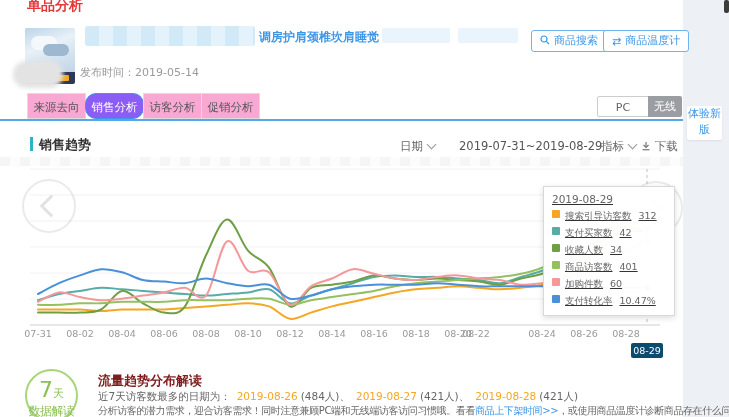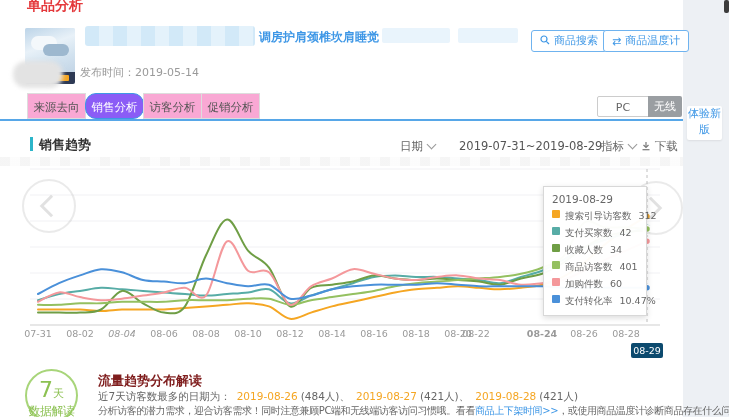--- a/index.html
+++ b/index.html
@@ -67,22 +67,22 @@
   .nav-right{left:629px;top:181px;}
   .chev{position:absolute;width:13px;height:13px;border-left:3px solid rgba(170,170,170,.35);border-bottom:3px solid rgba(170,170,170,.35);}
   .chev-l{top:17px;left:19px;transform:rotate(45deg);}
   .chev-r{top:17px;left:12px;transform:rotate(-135deg);}
 
   .x-labels{left:0;top:328px;width:683px;height:14px;}
   .x-tick{position:absolute;width:34px;text-align:center;font-size:9.5px;color:#999;white-space:nowrap;}
   .x-badge{left:631px;top:327px;width:32px;height:15px;line-height:15px;text-align:center;color:#fff;
       font-size:9.5px;border-radius:2px;z-index:4;}
 
-  .tooltip{left:543px;top:186px;width:104px;box-sizing:border-box;background:rgba(255,255,255,.97);
-      border:1px solid #d8d8d8;box-shadow:0 2px 6px rgba(0,0,0,.14);padding:6px 8px 7px;z-index:5;}
+  .tooltip{left:543px;top:186px;width:132px;box-sizing:border-box;background:rgba(255,255,255,.97);
+      border:1px solid #d8d8d8;box-shadow:0 2px 6px rgba(0,0,0,.14);padding:6px 8px 7px;z-index:5;text-decoration:underline;}
   .tt-date{font-size:10.5px;color:#666;margin-bottom:5px;}
   .tt-row{display:flex;align-items:flex-start;margin-top:4px;}
   .tt-sq{width:8px;height:8px;border-radius:1px;margin-right:5px;flex:none;}
   .tt-label{font-size:9.5px;color:#666;white-space:nowrap;}
   .tt-value{font-size:9.5px;color:#666;margin-left:7px;white-space:nowrap;}
 
   .ins-circle{left:25px;top:369px;width:53px;height:53px;box-sizing:border-box;border:2px solid #a8d57a;
       border-radius:50%;text-align:center;}
   .ins-num{font-size:22px;color:#8cc152;line-height:24px;}
   .ins-unit{font-size:11px;color:#8cc152;}
@@ -187,31 +187,31 @@
   <div class="abs nav-circle nav-left">
       <span class="chev chev-l"></span>
     </div>
   <div class="abs nav-circle nav-right">
       <span class="chev chev-r"></span>
     </div>
 
   <div class="abs x-labels" id="x-labels">
       <span class="x-tick" style="left: 21px;">07-31</span>
       <span class="x-tick" style="left: 63px;">08-02</span>
-      <span class="x-tick" style="left: 105px; font-style: italic;">08-04</span>
+      <span class="x-tick" style="left: 105px;">08-04</span>
       <span class="x-tick" style="left: 147px;">08-06</span>
       <span class="x-tick" style="left: 189px;">08-08</span>
       <span class="x-tick" style="left: 231px;">08-10</span>
       <span class="x-tick" style="left: 273px;">08-12</span>
       <span class="x-tick" style="left: 315px;">08-14</span>
       <span class="x-tick" style="left: 357px;">08-16</span>
       <span class="x-tick" style="left: 399px;">08-18</span>
       <span class="x-tick" style="left: 441px;">08-20</span>
       <span class="x-tick" style="left: 459px;">08-22</span>
-      <span class="x-tick" style="left: 525px; font-weight: bold;">08-24</span>
+      <span class="x-tick" style="left: 525px;">08-24</span>
       <span class="x-tick" style="left: 567px;">08-26</span>
       <span class="x-tick" style="left: 609px;">08-28</span>
     </div>
   <div class="abs x-badge" id="x-badge" style="background: #0c4a6e; margin-top: 16px;">08-29</div>
 
   <div class="abs tooltip">
     <div class="tt-date">2019-08-29</div>
     <div id="tt-rows">
         <div class="tt-row">
           <span class="tt-sq" style="background: rgb(245, 166, 35);"></span>

